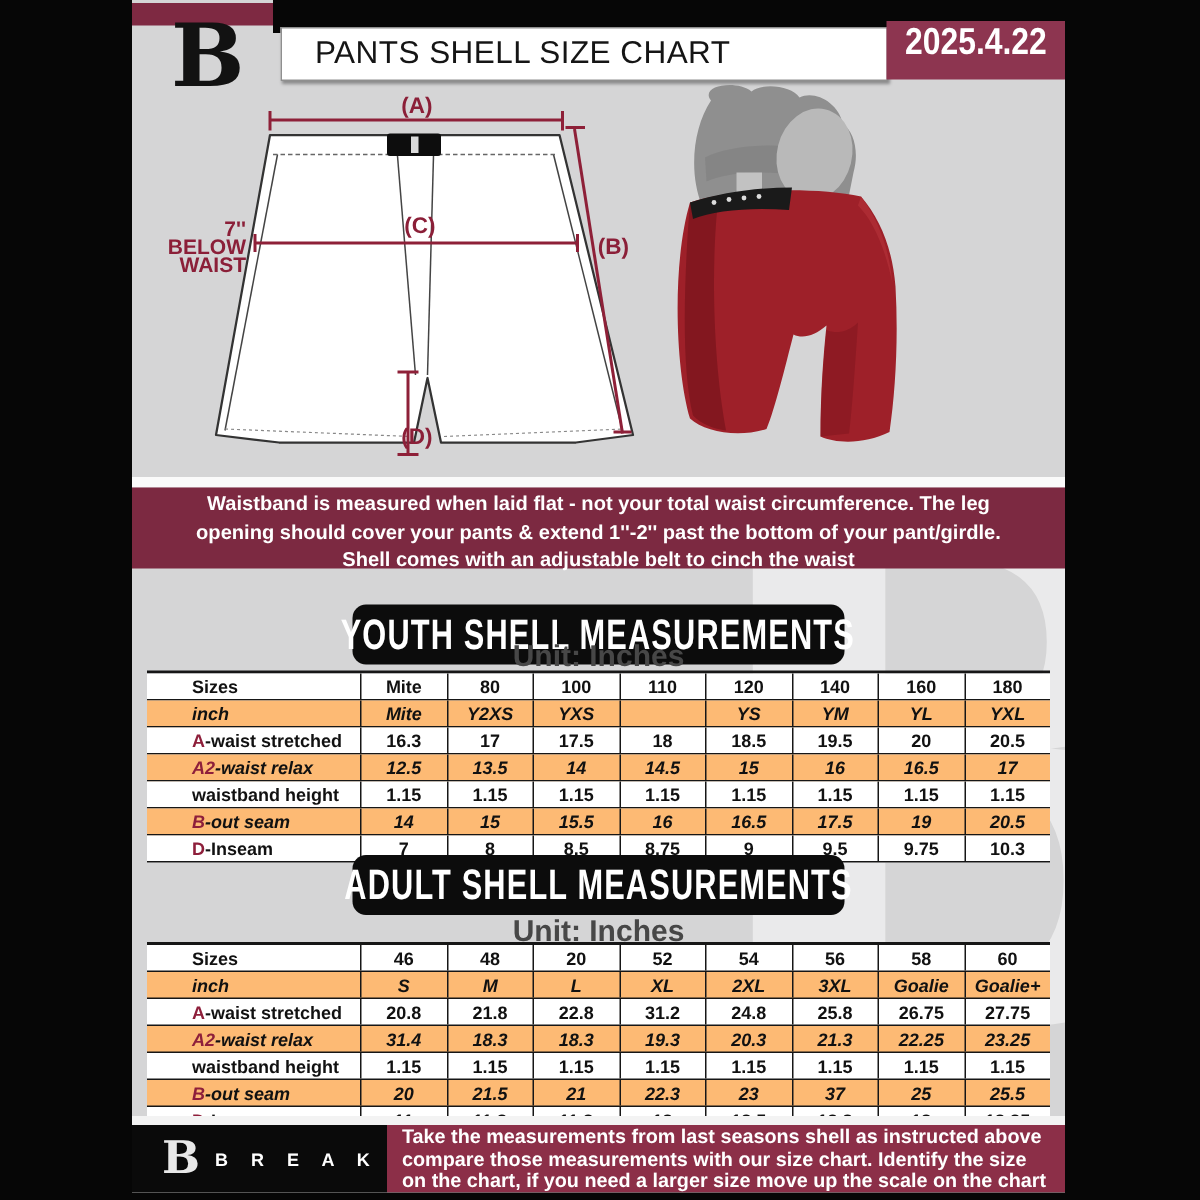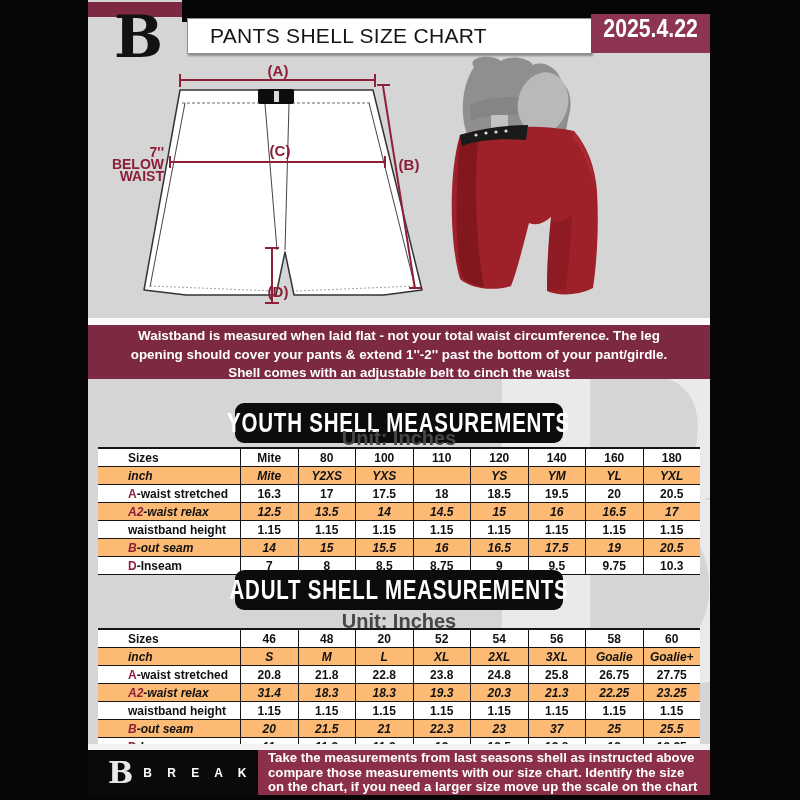--- a/index.html
+++ b/index.html
@@ -258,21 +258,21 @@
           <div class="t-cell t-val">2XL</div>
           <div class="t-cell t-val">3XL</div>
           <div class="t-cell t-val">Goalie</div>
           <div class="t-cell t-val">Goalie+</div>
         </div>
         <div class="t-row">
           <div class="t-cell t-label"><span class="pfx">A</span>-waist stretched</div>
           <div class="t-cell t-val">20.8</div>
           <div class="t-cell t-val">21.8</div>
           <div class="t-cell t-val">22.8</div>
-          <div class="t-cell t-val">23.8</div>
+          <div class="t-cell t-val">31.2</div>
           <div class="t-cell t-val">24.8</div>
           <div class="t-cell t-val">25.8</div>
           <div class="t-cell t-val">26.75</div>
           <div class="t-cell t-val">27.75</div>
         </div>
         <div class="t-row alt">
           <div class="t-cell t-label"><span class="pfx">A2</span>-waist relax</div>
           <div class="t-cell t-val">31.4</div>
           <div class="t-cell t-val">18.3</div>
           <div class="t-cell t-val">18.3</div>

